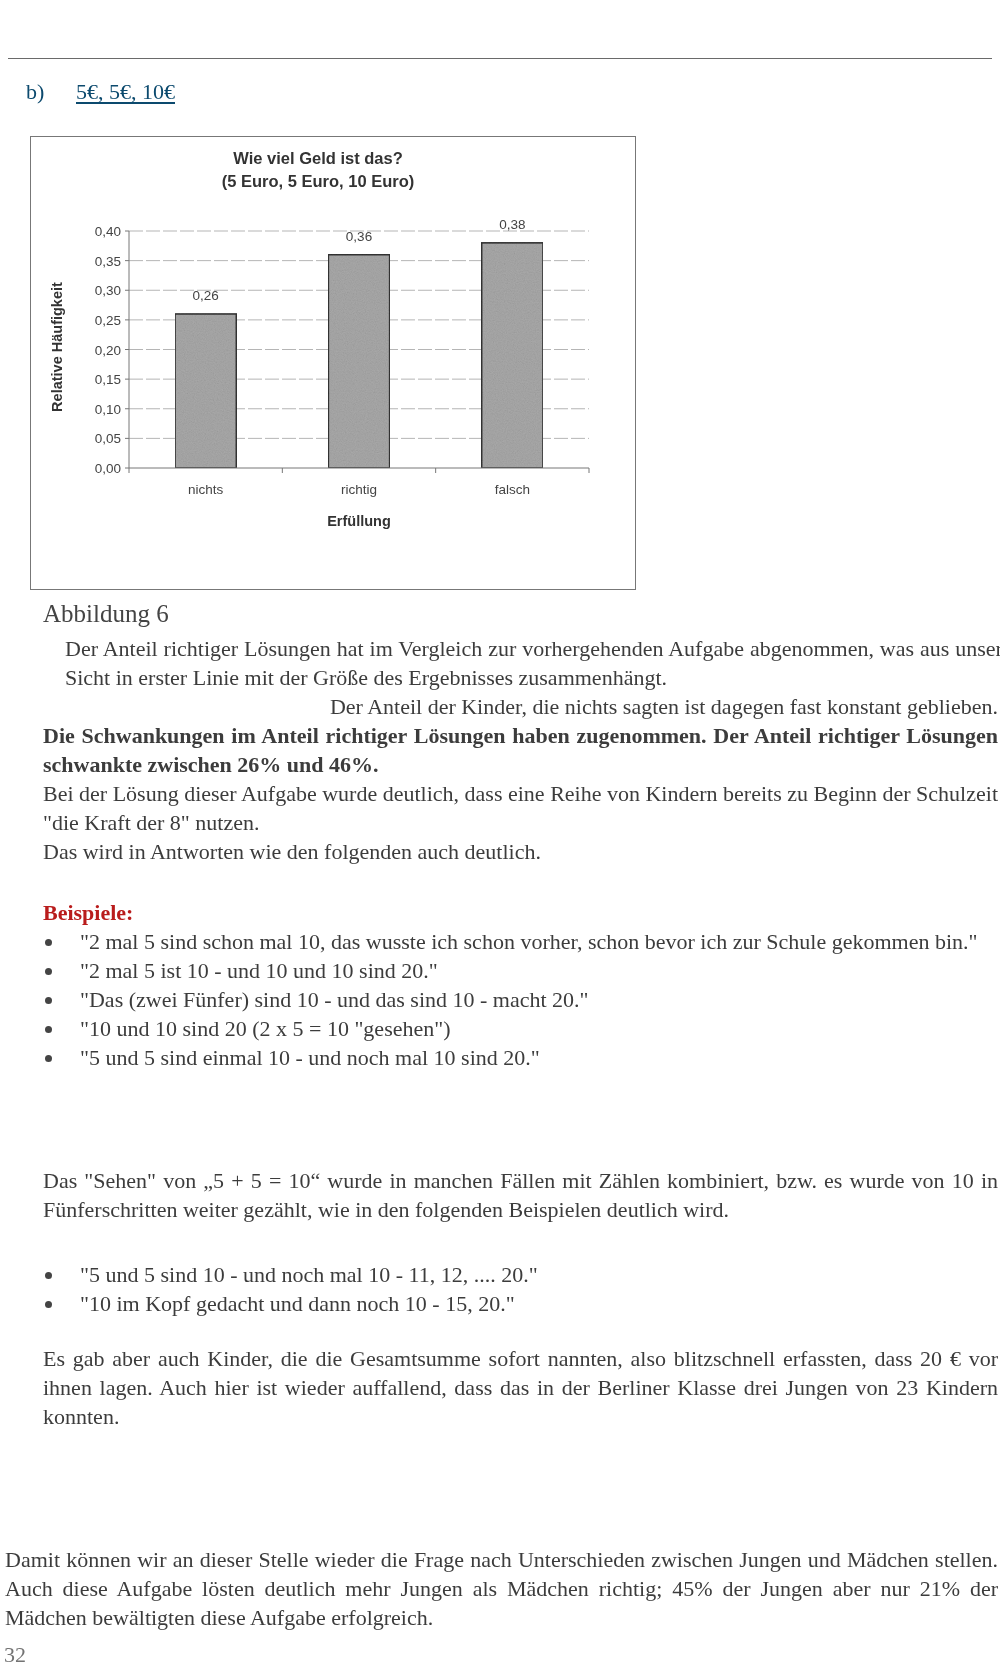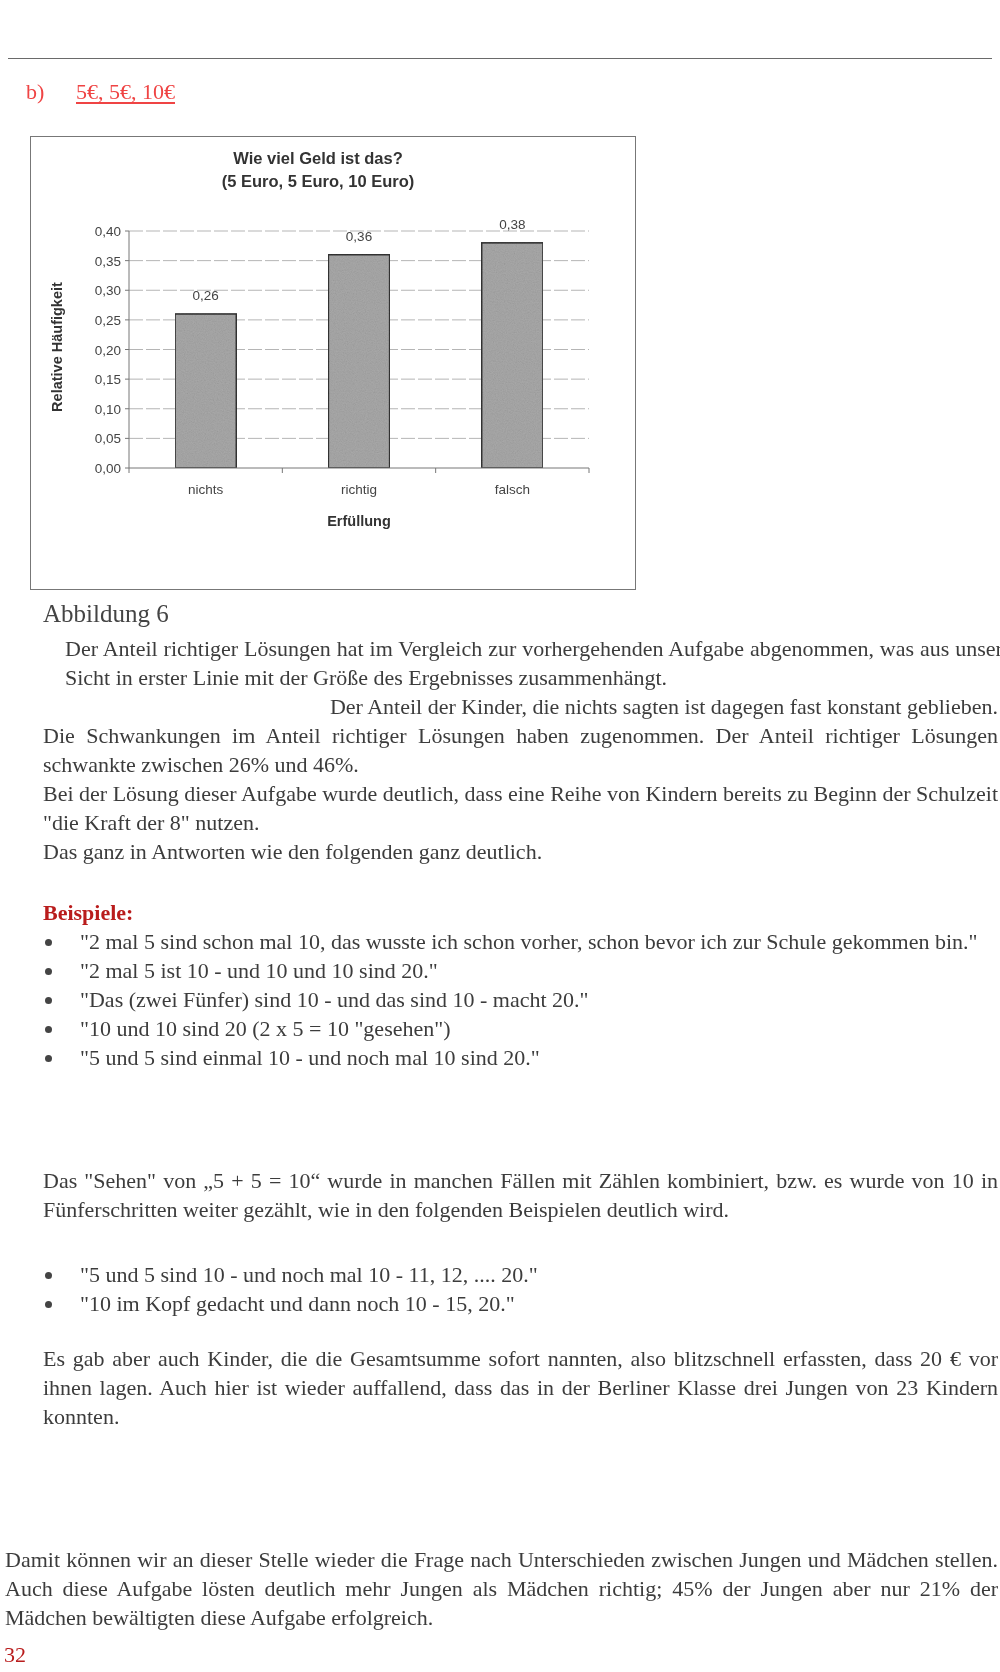--- a/index.html
+++ b/index.html
@@ -1,34 +1,34 @@
 <!DOCTYPE html>
 <html><head>
 <meta charset="utf-8">
 <style>
   html, body { margin:0; padding:0; background:#ffffff; }
   body { width:1000px; height:1672px; position:relative; overflow:hidden;
          font-family:"Liberation Serif", serif; color:#3a3a3a; }
   .rule { position:absolute; left:8px; top:58px; width:984px; height:0; border-top:1.5px solid #6a6a6a; }
-  .subhead { position:absolute; left:26px; top:79px; font-size:22px; color:#ef4444; }
+  .subhead { position:absolute; left:26px; top:79px; font-size:22px; color:#0c4a6e; }
   .subhead .lbl { display:inline-block; width:50px; }
   .subhead .money { text-decoration:underline; text-underline-offset:3px; }
   .chart-box { position:absolute; left:30px; top:136px; width:604px; height:452px;
                border:1px solid #777; background:#fff; }
   .chart-box svg { position:absolute; left:0; top:0; }
   .caption { position:absolute; left:43px; top:600px; font-size:25px; color:#444; }
   .para { position:absolute; left:43px; width:955px; font-size:22px; line-height:29px; color:#3c3c3c;
           text-align:justify; }
   .para.full { left:5px; width:993px; }
   .bold { font-weight:bold; color:#b91c1c; }
   ul.bullets { position:absolute; left:43px; width:955px; margin:0; padding:0; list-style:none;
                font-size:22px; line-height:29px; color:#3c3c3c; }
   ul.bullets li { position:relative; padding-left:37px; }
   ul.bullets li .dot { position:absolute; left:2px; top:12px; width:7px; height:7px; border-radius:50%; background:#444; }
-  .pagenum { position:absolute; left:4px; top:1642px; font-size:22px; color:#b91c1c; }
+  .pagenum { position:absolute; left:4px; top:1642px; font-size:22px; color:#737373; }
   .sans { font-family:"Liberation Sans", sans-serif; }
 </style>
 </head>
 <body>
 
 <div class="rule"></div>
 
 <div class="subhead">
   <span class="lbl">b)</span><span class="money">5€, 5€, 10€</span>
 </div>
@@ -100,23 +100,23 @@
     <text class="sans" transform="translate(31,210) rotate(-90)" text-anchor="middle" font-size="14.5" font-weight="bold" fill="#333">Relative Häufigkeit</text>
     <text class="sans" x="328" y="389" text-anchor="middle" font-size="14.5" font-weight="bold" fill="#333">Erfüllung</text>
   </svg>
 </div>
 
 <div class="caption">Abbildung 6</div>
 
 <div class="para" style="top:634px;margin-left:22px;">Der Anteil richtiger Lösungen hat im Vergleich zur vorhergehenden Aufgabe abgenommen, was aus unserer Sicht in erster Linie mit der Größe des Ergebnisses zusammenhängt.</div>
 <div class="para" style="top:663px; width:955px; text-align:left;"></div>
 <div class="para" style="top:692px; text-align:right;">Der Anteil der Kinder, die nichts sagten ist dagegen fast konstant geblieben.</div>
-<div class="para" style="top:721px;">Die Schwankungen im Anteil richtiger Lösungen haben zugenommen. Der Anteil richtiger Lösungen schwankte zwischen 26% und 46%.</div>
+<div class="para" style="top:721px;font-weight:bold;">Die Schwankungen im Anteil richtiger Lösungen haben zugenommen. Der Anteil richtiger Lösungen schwankte zwischen 26% und 46%.</div>
 <div class="para" style="top:779px;">Bei der Lösung dieser Aufgabe wurde deutlich, dass eine Reihe von Kindern bereits zu Beginn der Schulzeit "die Kraft der 8" nutzen.</div>
-<div class="para" style="top:837px; text-align:left;">Das ganz in Antworten wie den folgenden ganz deutlich.</div>
+<div class="para" style="top:837px; text-align:left;">Das wird in Antworten wie den folgenden auch deutlich.</div>
 
 <div class="para bold" style="top:898px;">Beispiele:</div>
 
 <ul class="bullets" style="top:927px;">
   <li><span class="dot"></span><span>"2 mal 5 sind schon mal 10, das wusste ich schon vorher, schon bevor ich zur Schule gekommen bin."</span></li>
   <li><span class="dot"></span><span>"2 mal 5 ist 10 - und 10 und 10 sind 20."</span></li>
   <li><span class="dot"></span><span>"Das (zwei Fünfer) sind 10 - und das sind 10 - macht 20."</span></li>
   <li><span class="dot"></span><span>"10 und 10 sind 20 (2 x 5 = 10 "gesehen")</span></li>
   <li><span class="dot"></span><span>"5 und 5 sind einmal 10 - und noch mal 10 sind 20."</span></li>
 </ul>

